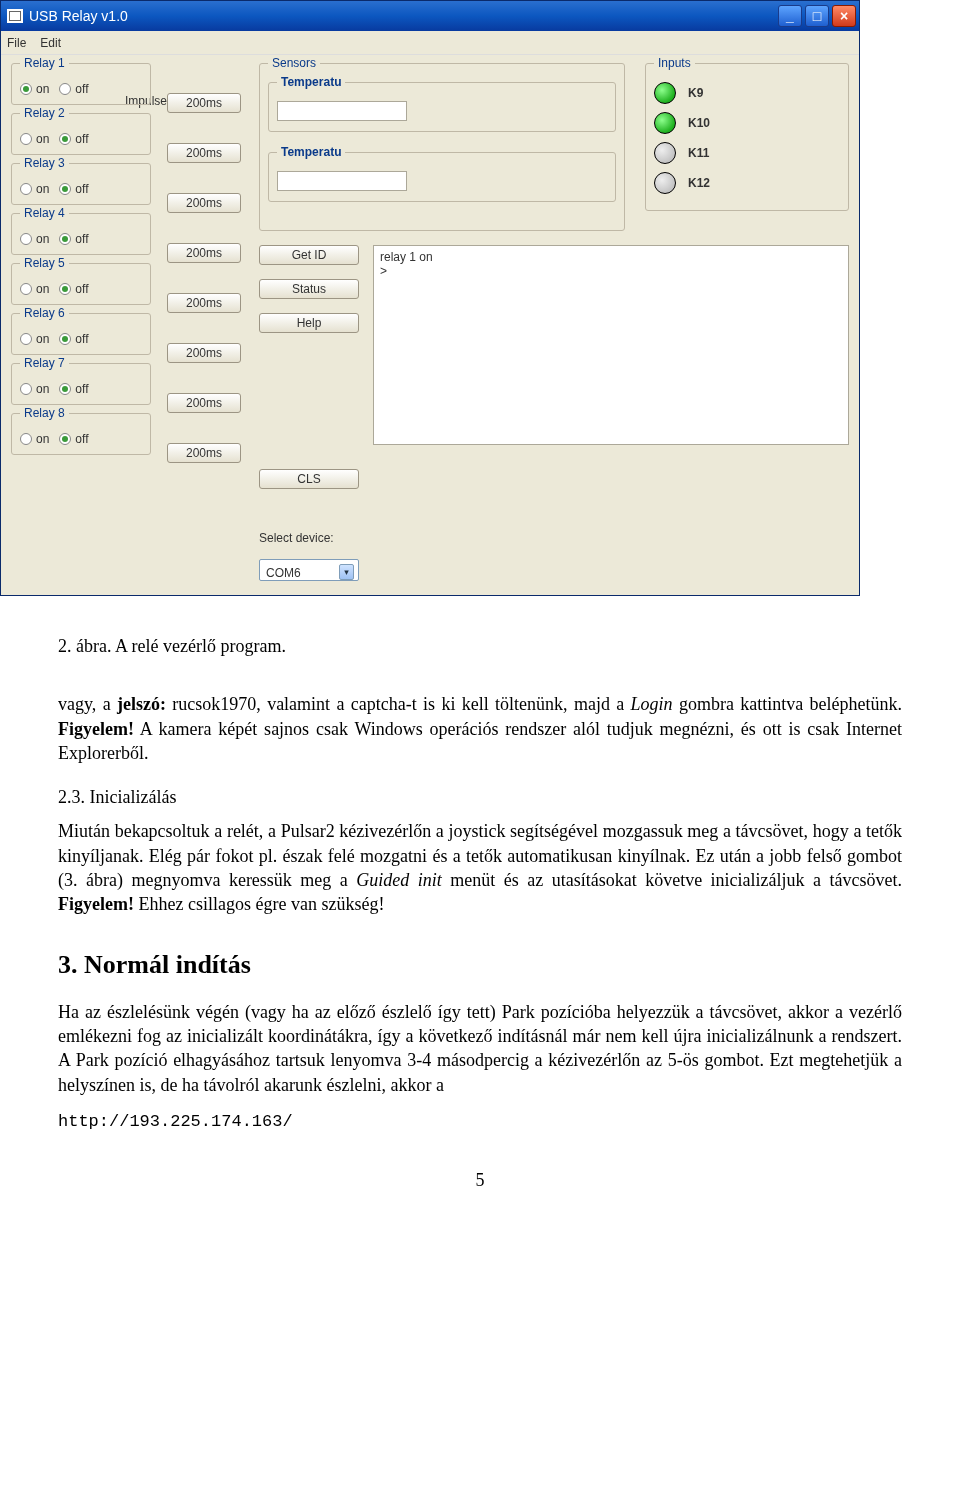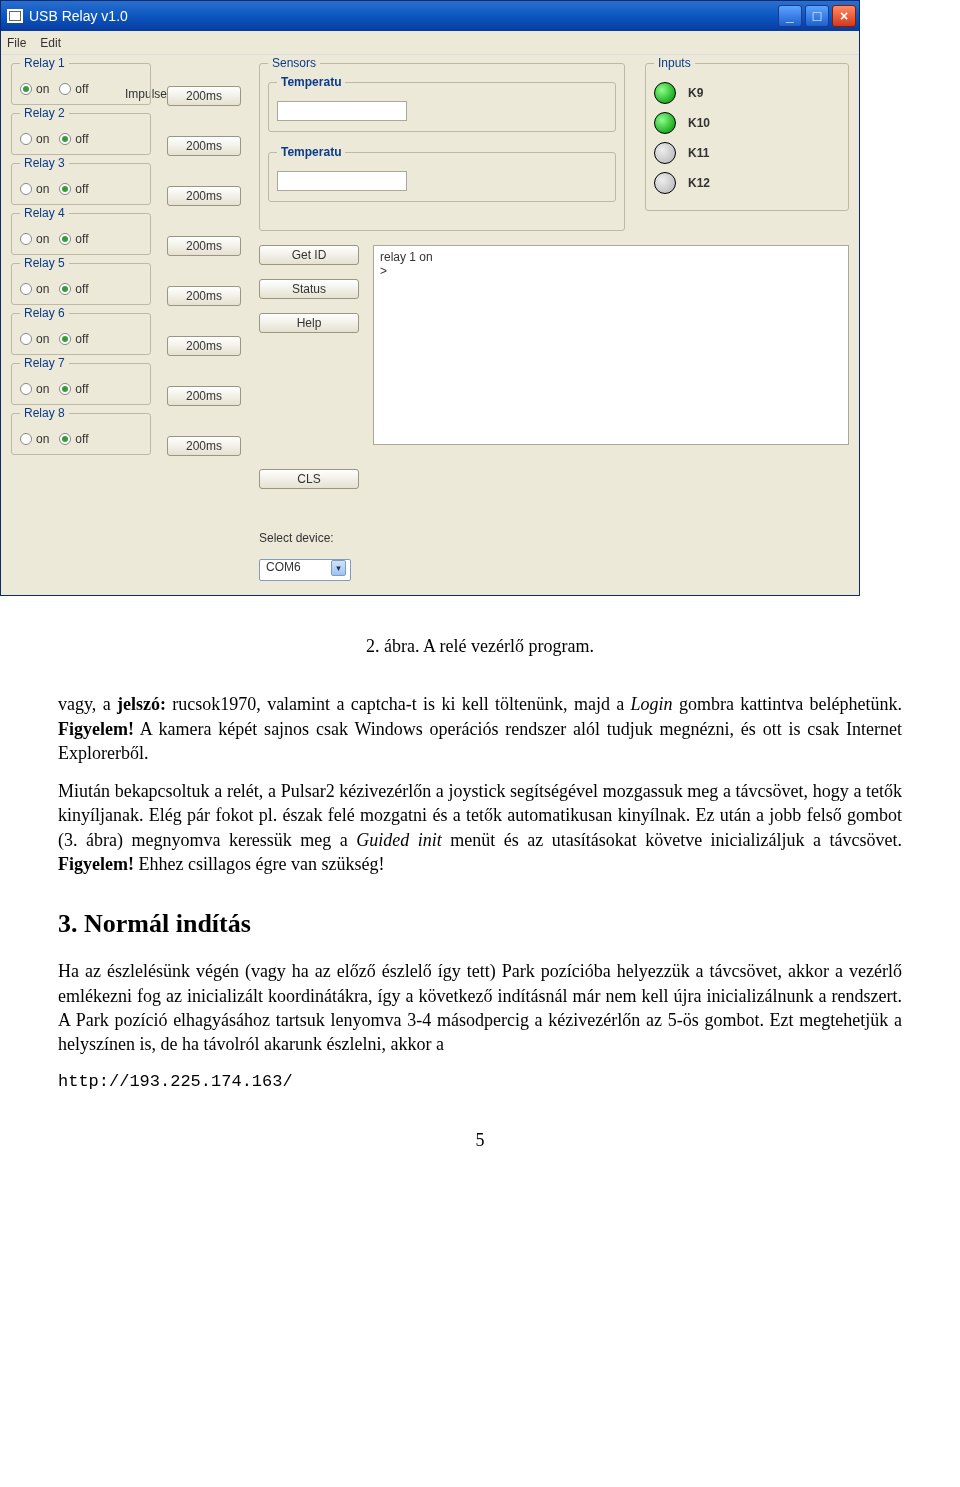--- a/index.html
+++ b/index.html
@@ -113,21 +113,21 @@
     display:inline-block;
     min-width:74px;
     padding:2px 8px;
     text-align:center;
     font-size:12px;
     background: linear-gradient(to bottom,#fff,#e5e1d0);
     border:1px solid #9c9584;
     border-radius:3px;
   }
   .relay-grid .relay-line{
-    display:flex; align-items:center; 
+    display:flex; align-items:flex-end; 
     margin-bottom:0;
   }
   .relay-grid .groupbox{ flex:1; margin-bottom:8px;}
   .relay-grid .impulse-col{ width:90px; display:flex; flex-direction:row; align-items:center; justify-content:flex-end; padding-top:16px;}
 
   .sensors .sensor{
     border:1px solid #bfb8a6; border-radius:3px;
     padding: 18px 8px 10px 8px;
     position:relative;
     margin-bottom:20px;
@@ -157,25 +157,25 @@
   .btncol{ width:100px; display:flex; flex-direction:column; gap:14px;}
   .textarea{
     flex:1; height:200px;
     border:1px solid #aca899; background:#fff;
     font-size:12px; padding:4px 6px;
     font-family: "MS Sans Serif", Arial, sans-serif;
     white-space:pre;
   }
   .sel-row{ display:flex; align-items:center; gap:6px; margin-top:24px;}
   .select{
-    width:92px;
+    width:100px;
     height:22px;
     border:1px solid #7f9db9;
     background:#fff;
-    display:flex; align-items:flex-start; justify-content:space-between;
+    display:flex; align-items:flex-end; justify-content:space-between;
     padding:0 4px 0 6px;
     border-radius:2px;
   }
   .select .chev{
     width:15px; height:16px;
     background:linear-gradient(to bottom,#cfe3ff,#9fc2f3);
     border:1px solid #7f9db9;
     border-radius:2px;
     display:flex; align-items:center; justify-content:center;
     font-size:9px; color:#234;
@@ -184,21 +184,20 @@
   
   .doc {
     font-family: "Times New Roman", serif;
     font-size: 18px;
     line-height: 1.35;
     color:#000;
     padding: 20px 58px 30px 58px;
     text-align: justify;
   }
   .doc .caption{
-    text-align:center;
     margin: 18px 0 34px 0;
   }
   .doc p{ margin: 0 0 14px 0; }
   .doc .bold{ font-weight:bold; }
   .doc .italic{ font-style:italic; }
   .doc h3.sec{
     font-family:"Times New Roman",serif;
     font-size:18px; font-weight:normal;
     margin: 20px 0 10px 0;
   }
@@ -451,20 +450,23 @@
   </div>
 </div>
 
 <div class="doc">
   <div class="caption">2. ábra. A relé vezérlő program.</div>
 
   <p>
     <span>vagy, a </span><span class="bold">jelszó:</span><span> rucsok1970, valamint a captcha-t is ki kell töltenünk, majd a </span><span class="italic">Login</span><span> gombra kattintva beléphetünk. </span><span class="bold">Figyelem!</span><span> A kamera képét sajnos csak Windows operációs rendszer alól tudjuk megnézni, és ott is csak Internet Explorerből.</span>
   </p>
 
+  <h3 class="sec">
+    <span>2.3.</span><span>    Inicializálás</span>
+  </h3>
 
   <p>
     <span>Miután bekapcsoltuk a relét, a Pulsar2 kézivezérlőn a joystick segítségével mozgassuk meg a távcsövet, hogy a tetők kinyíljanak. Elég pár fokot pl. észak felé mozgatni és a tetők automatikusan kinyílnak. Ez után a jobb felső gombot (3. ábra) megnyomva keressük meg a </span><span class="italic">Guided init</span><span> menüt és az utasításokat követve inicializáljuk a távcsövet. </span><span class="bold">Figyelem!</span><span> Ehhez csillagos égre van szükség!</span>
   </p>
 
   <h2 class="main">
     <span class="bold">3.</span><span class="bold">    Normál indítás</span>
   </h2>
 
   <p>Ha az észlelésünk végén (vagy ha az előző észlelő így tett) Park pozícióba helyezzük a távcsövet, akkor a vezérlő emlékezni fog az inicializált koordinátákra, így a következő indításnál már nem kell újra inicializálnunk a rendszert. A Park pozíció elhagyásához tartsuk lenyomva 3-4 másodpercig a kézivezérlőn az 5-ös gombot. Ezt megtehetjük a helyszínen is, de ha távolról akarunk észlelni, akkor a</p>

